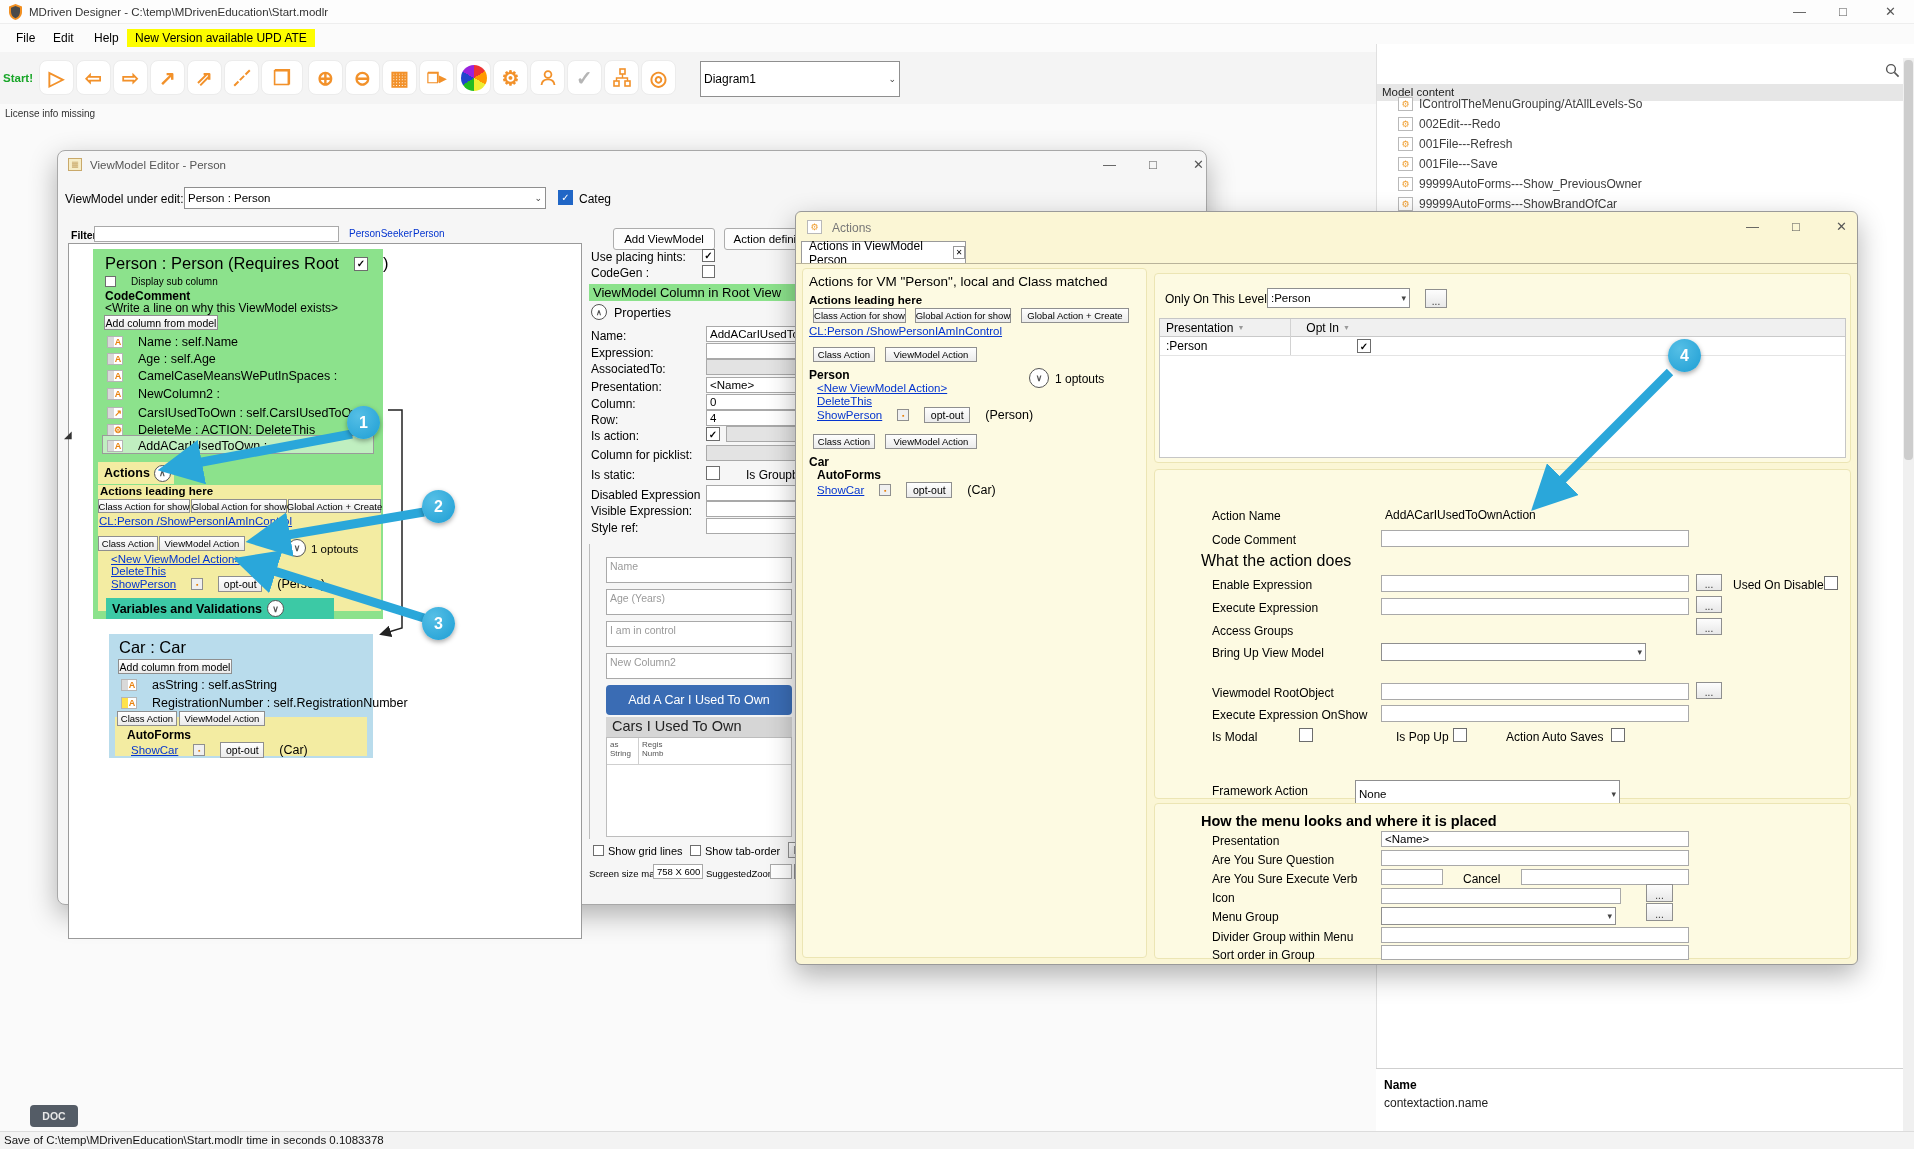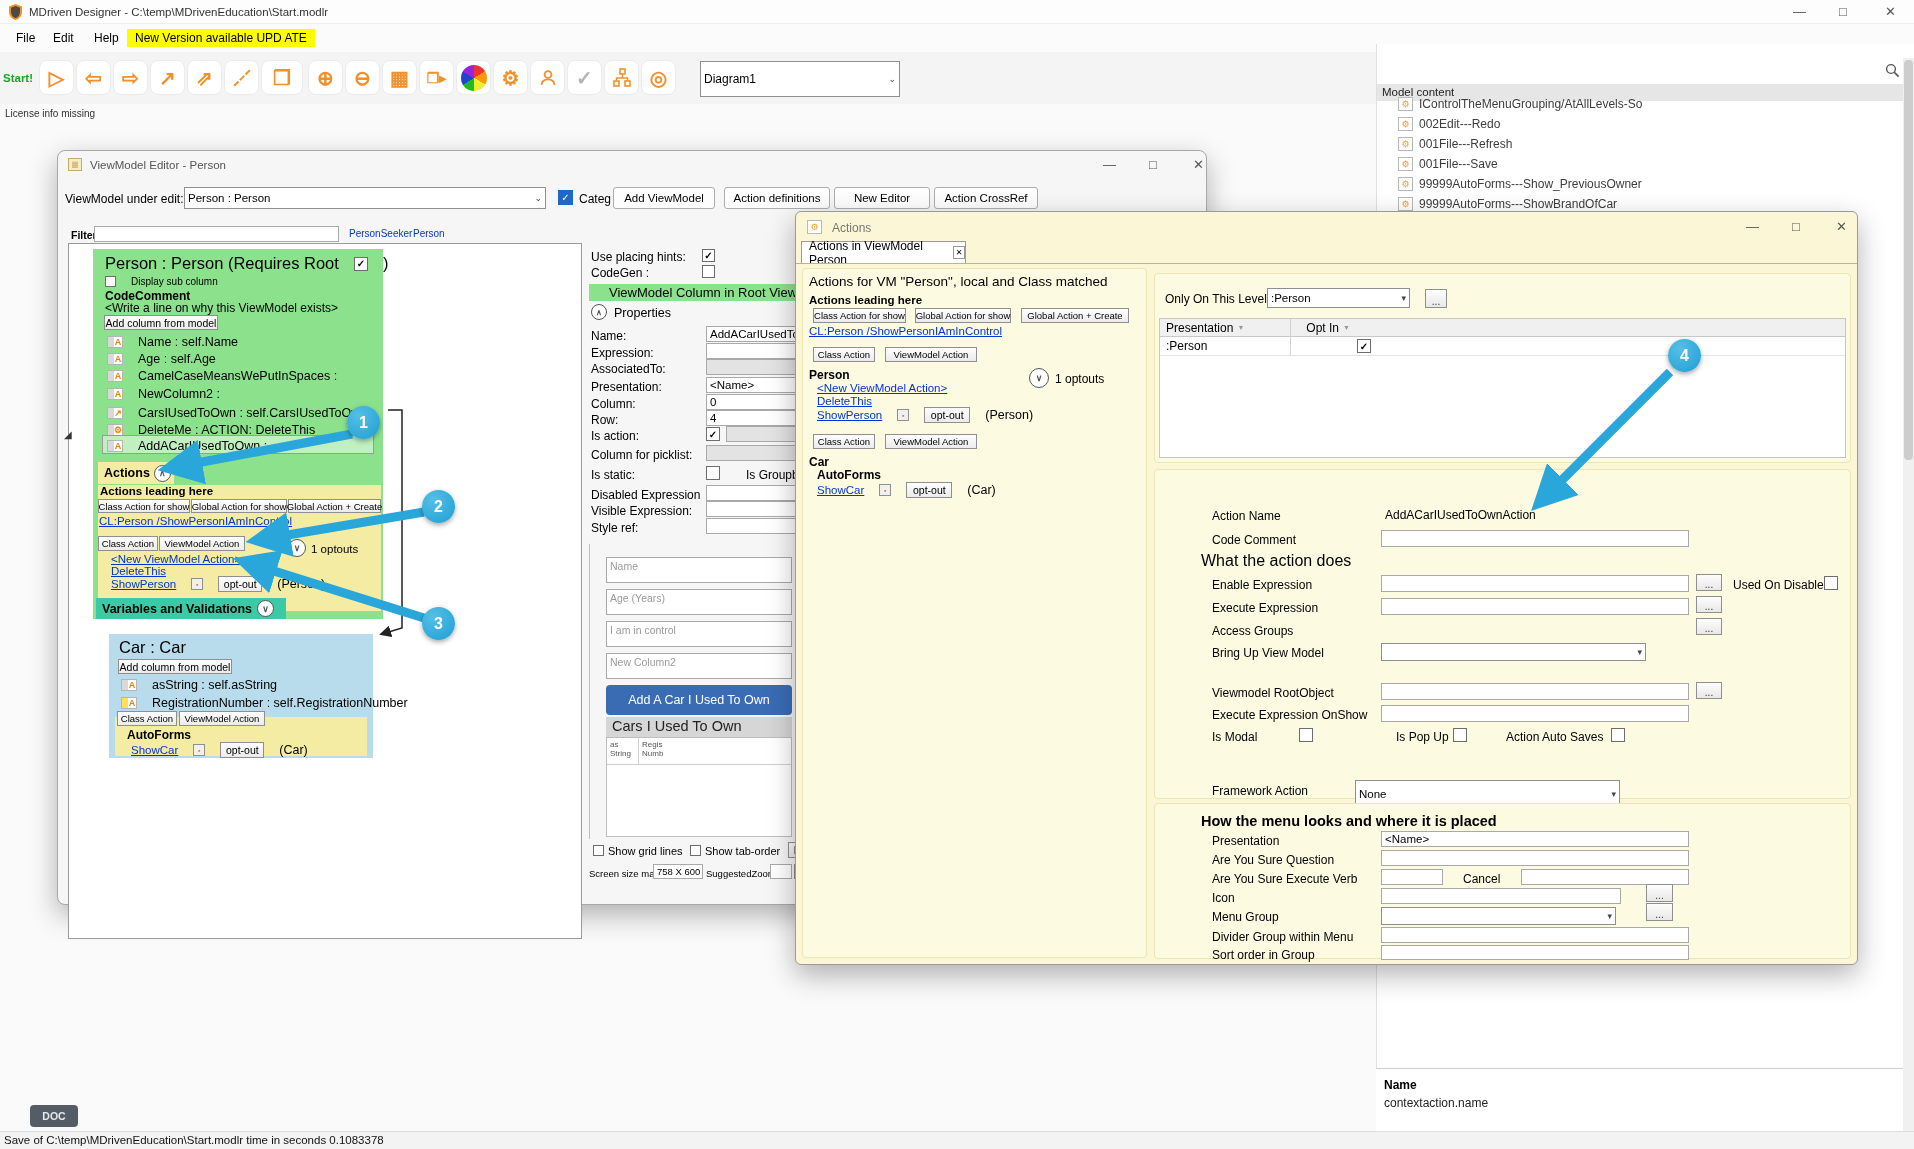--- a/index.html
+++ b/index.html
@@ -8,21 +8,21 @@
   .abs { position:absolute; }
   .flex { display:flex; align-items:center; }
   
   .titlebar { left:0; top:0; width:1914px; height:24px; background:#fdfdfd; border-bottom:1px solid #eee; }
   .menubar  { left:0; top:24px; width:1914px; height:28px; background:#fbfbfb; }
   .toolbar  { left:0; top:52px; width:1376px; height:52px; background:#f4f4f4; }
   .tbtn { width:35px; height:35px; background:#fff; border:1px solid #ececec; border-radius:8px; display:flex; align-items:center; justify-content:center; color:#f2912a; font-size:20px; font-weight:bold; }
   .winctl { color:#555; font-size:13px; }
   
   .wbtn { border:1px solid #8f8f8f; background:linear-gradient(#fefefe,#ebebeb); display:flex; align-items:center; justify-content:center; color:#000; white-space:nowrap; }
-  .btnlg { border:1px solid #adadad; background:#fdfdfd; border-radius:3px; font-size:11.5px; }
+  .btnlg { border:1px solid #adadad; background:#fdfdfd; border-radius:3px; font-size:11.5px;margin-top:41px; }
   .fld { background:#fff; border:1px solid #a9a9a9; font-size:11.5px; padding:0 3px; display:flex; align-items:center; white-space:nowrap; overflow:hidden; }
   .fld.grey { background:#e3e3e3; }
   .combo { background:#fff; border:1px solid #8f8f8f; display:flex; align-items:center; padding:6px 3px; font-size:11.5px; justify-content:space-between; white-space:nowrap; }
   .carr { color:#444; font-size:9px; }
   .cb { background:#fff; border:1px solid #6d6d6d; display:flex; align-items:center; justify-content:center; font-size:10px; color:#000; }
   .cb.on::before { content:"✓"; font-weight:bold; }
   .cb.blue { background:#2066c6; border-color:#2066c6; color:#fff; }
   .cb.blue::before { content:"✓"; }
   .link { color:#0535cf; text-decoration:underline; font-size:11.5px; white-space:nowrap; }
   .circbtn { border:1.6px solid #555; border-radius:50%; background:#fff; display:flex; align-items:center; justify-content:center; color:#555; font-weight:bold; }
@@ -265,21 +265,21 @@
     <span class="circbtn abs" style="left:195px;top:290px;width:18px;height:18px;font-size:9px">∨</span>
     <span class="abs" style="left:218px;top:294px;font-size:11.5px">1 optouts</span>
     <span class="abs link" style="left:18px;top:304px">&lt;New ViewModel Action&gt;</span>
     <span class="abs link" style="left:18px;top:316px">DeleteThis</span>
     <div class="prow" style="left:18px;top:327px">
       <span class="link">ShowPerson</span>
       <span class="optbox">▪</span>
       <span class="wbtn" style="width:44px;height:16px;font-size:10.5px">opt-out</span>
       <span>(Person)</span>
     </div>
-    <div class="abs tealbar" style="left:3px;top:349px;width:190px;height:21px">
+    <div class="abs tealbar" style="left:13px;top:349px;width:228px;height:21px">
       <span>Variables and Validations</span>
       <span class="circbtn" style="width:17px;height:17px;font-size:9px">∨</span>
     </div>
   </div>
 
   <div class="abs carpanel" style="left:51px;top:483px;width:264px;height:124px">
     <div class="prow" style="left:10px;top:4px;font-size:16.5px">
         <span>Car : Car</span>
       </div>
     <div class="wbtn" style="position:absolute;left:9px;top:25px;width:114px;height:15px;font-size:10.5px">Add column from model</div>
@@ -306,21 +306,21 @@
       <span class="optbox">▪</span>
       <span class="wbtn" style="width:44px;height:16px;font-size:10.5px">opt-out</span>
       <span>(Car)</span>
     </div>
   </div>
 
   <span class="abs lbl" style="left:533px;top:99px">Use placing hints:</span>
   <span class="abs cb on" style="left:644px;top:98px;width:13px;height:13px"></span>
   <span class="abs lbl" style="left:533px;top:115px">CodeGen :</span>
   <span class="abs cb" style="left:644px;top:114px;width:13px;height:13px"></span>
-  <div class="abs" style="left:531px;top:133px;width:207px;height:17px;background:#8ce28c;font-size:13px;padding:1px 0 0 20px;white-space:nowrap;overflow:hidden">ViewModel Column in Root View</div>
+  <div class="abs" style="left:531px;top:133px;width:207px;height:17px;background:#8ce28c;font-size:13px;padding:1px 0 0 4px;white-space:nowrap;overflow:hidden">ViewModel Column in Root View</div>
   <span class="abs circbtn" style="left:533px;top:153px;width:16px;height:16px;font-size:8px">∧</span>
   <span class="abs lbl" style="left:556px;top:155px;font-size:12.5px">Properties</span>
 
   <span class="abs lbl" style="left:533px;top:178px">Name:</span>
   <div class="abs fld" style="left:648px;top:175px;width:90px;height:16px">AddACarIUsedTo</div>
   <span class="abs lbl" style="left:533px;top:195px">Expression:</span>
   <div class="abs fld" style="left:648px;top:192px;width:90px;height:16px"></div>
   <span class="abs lbl" style="left:533px;top:211px">AssociatedTo:</span>
   <div class="abs fld grey" style="left:648px;top:208px;width:90px;height:16px"></div>
   <span class="abs lbl" style="left:533px;top:229px">Presentation:</span>

